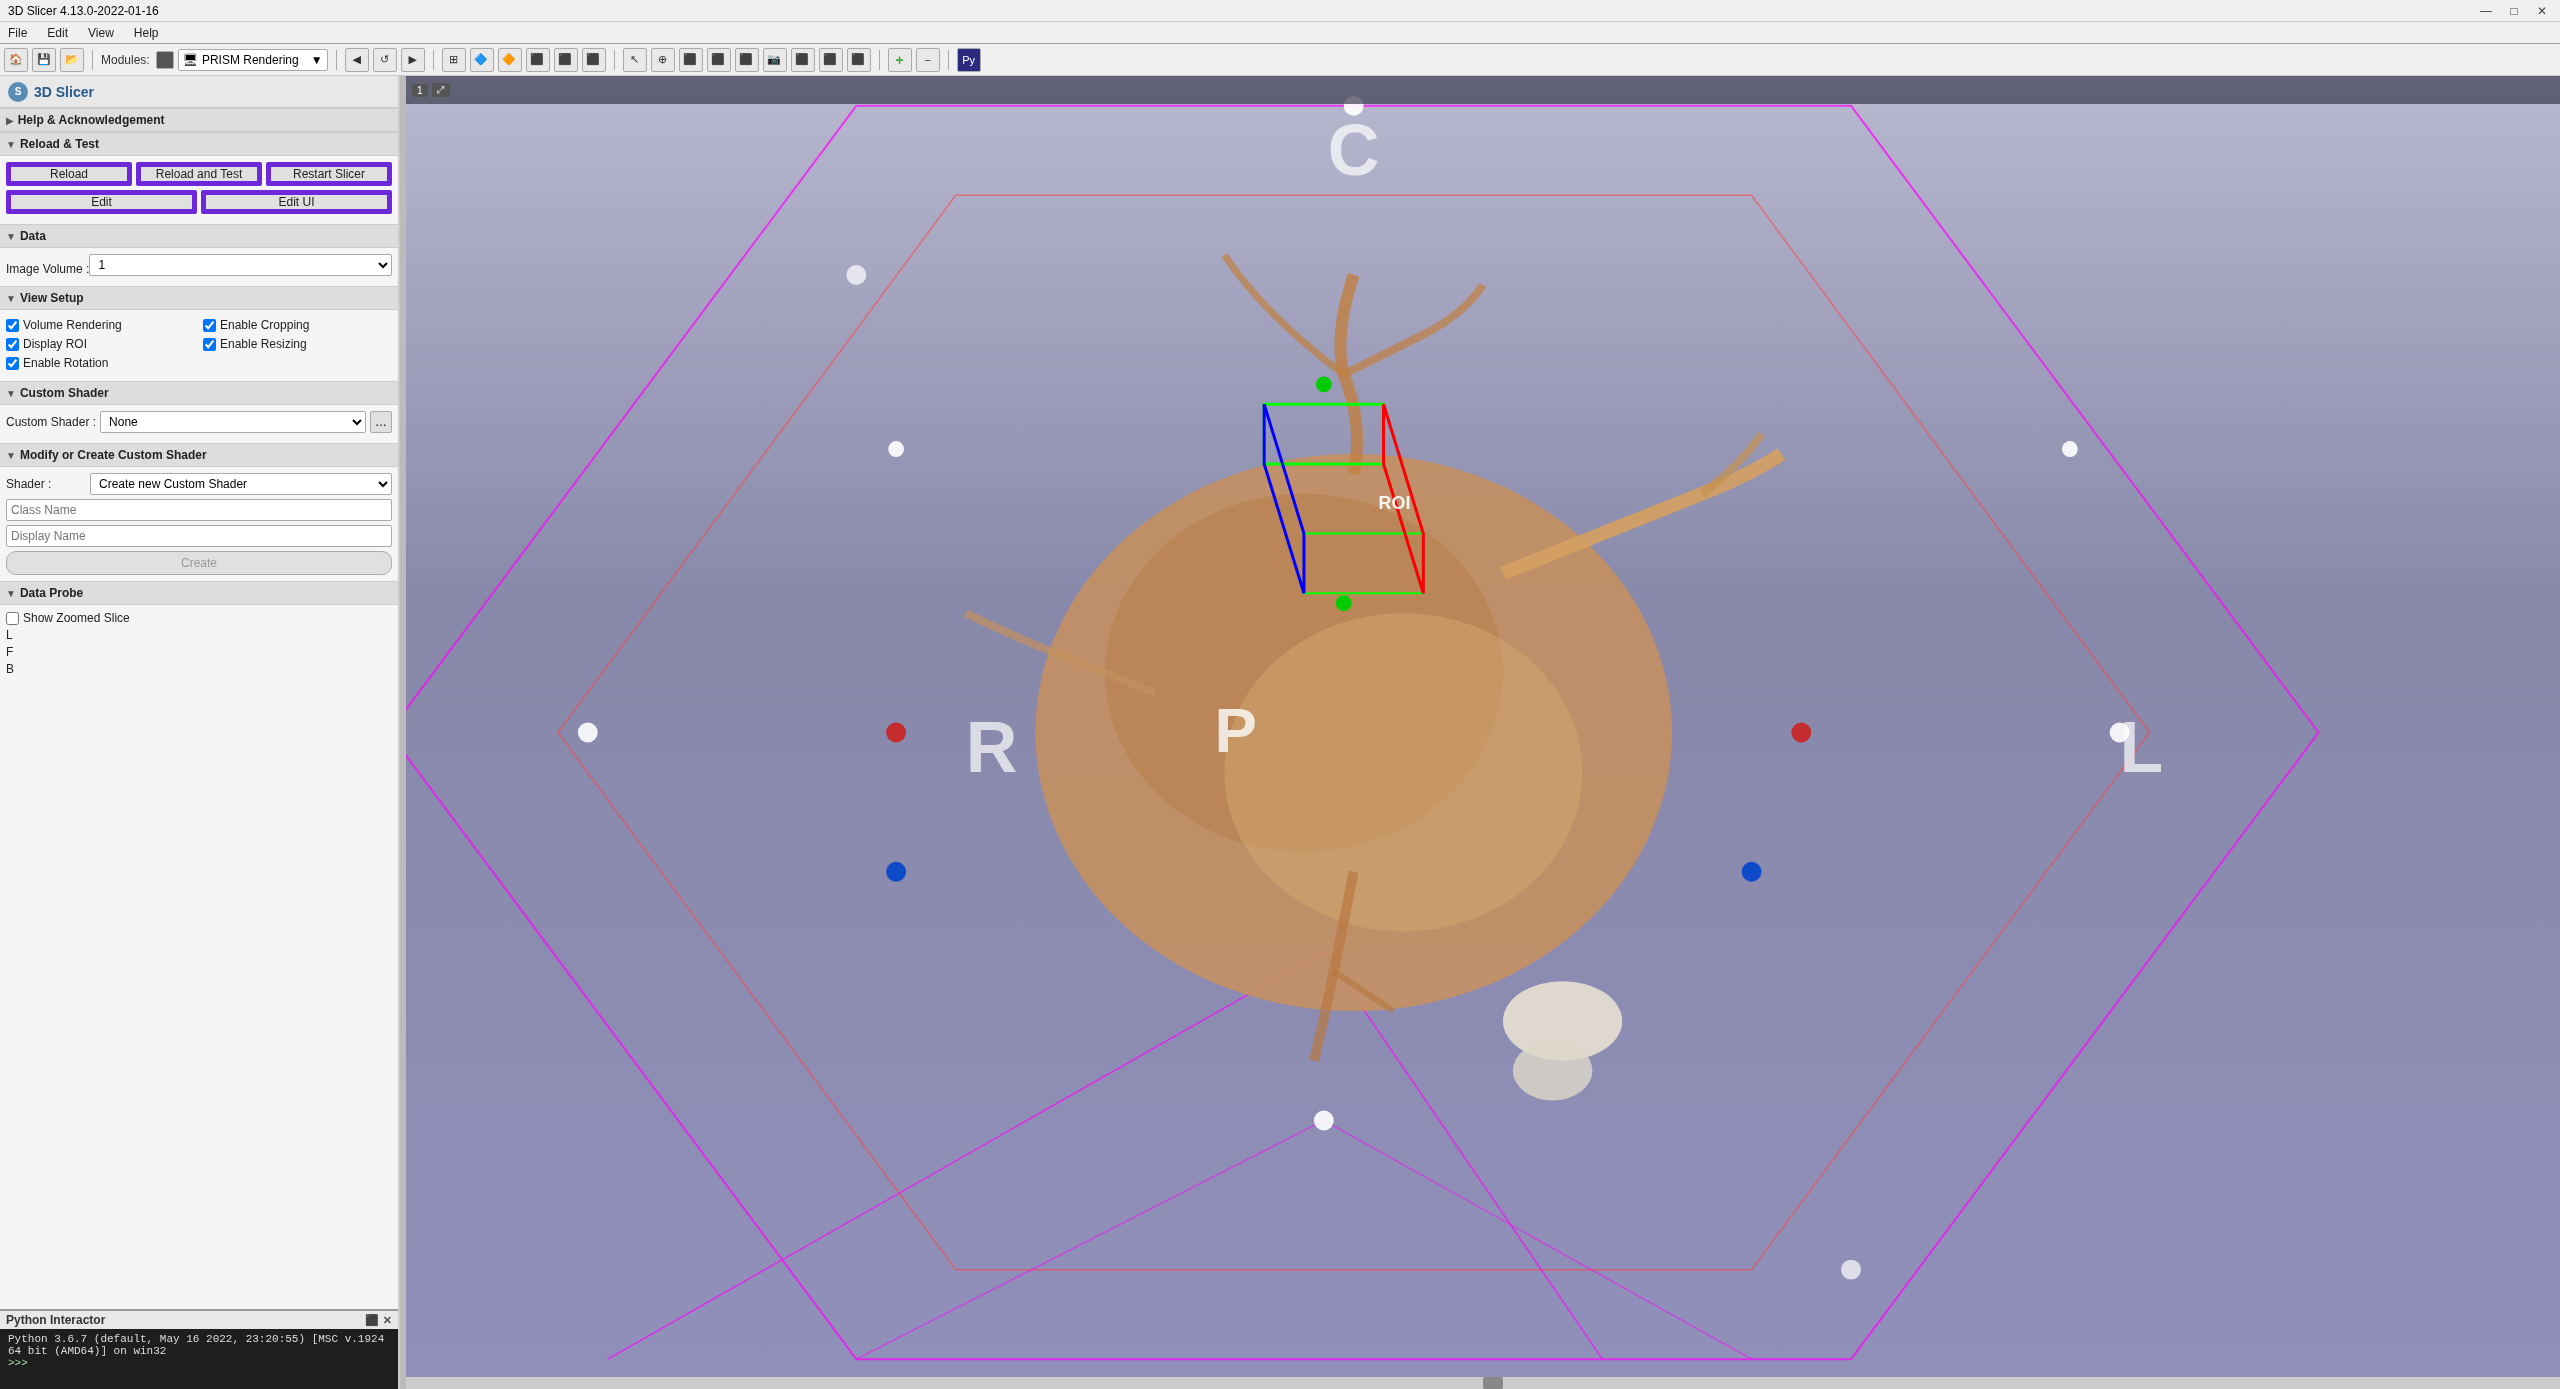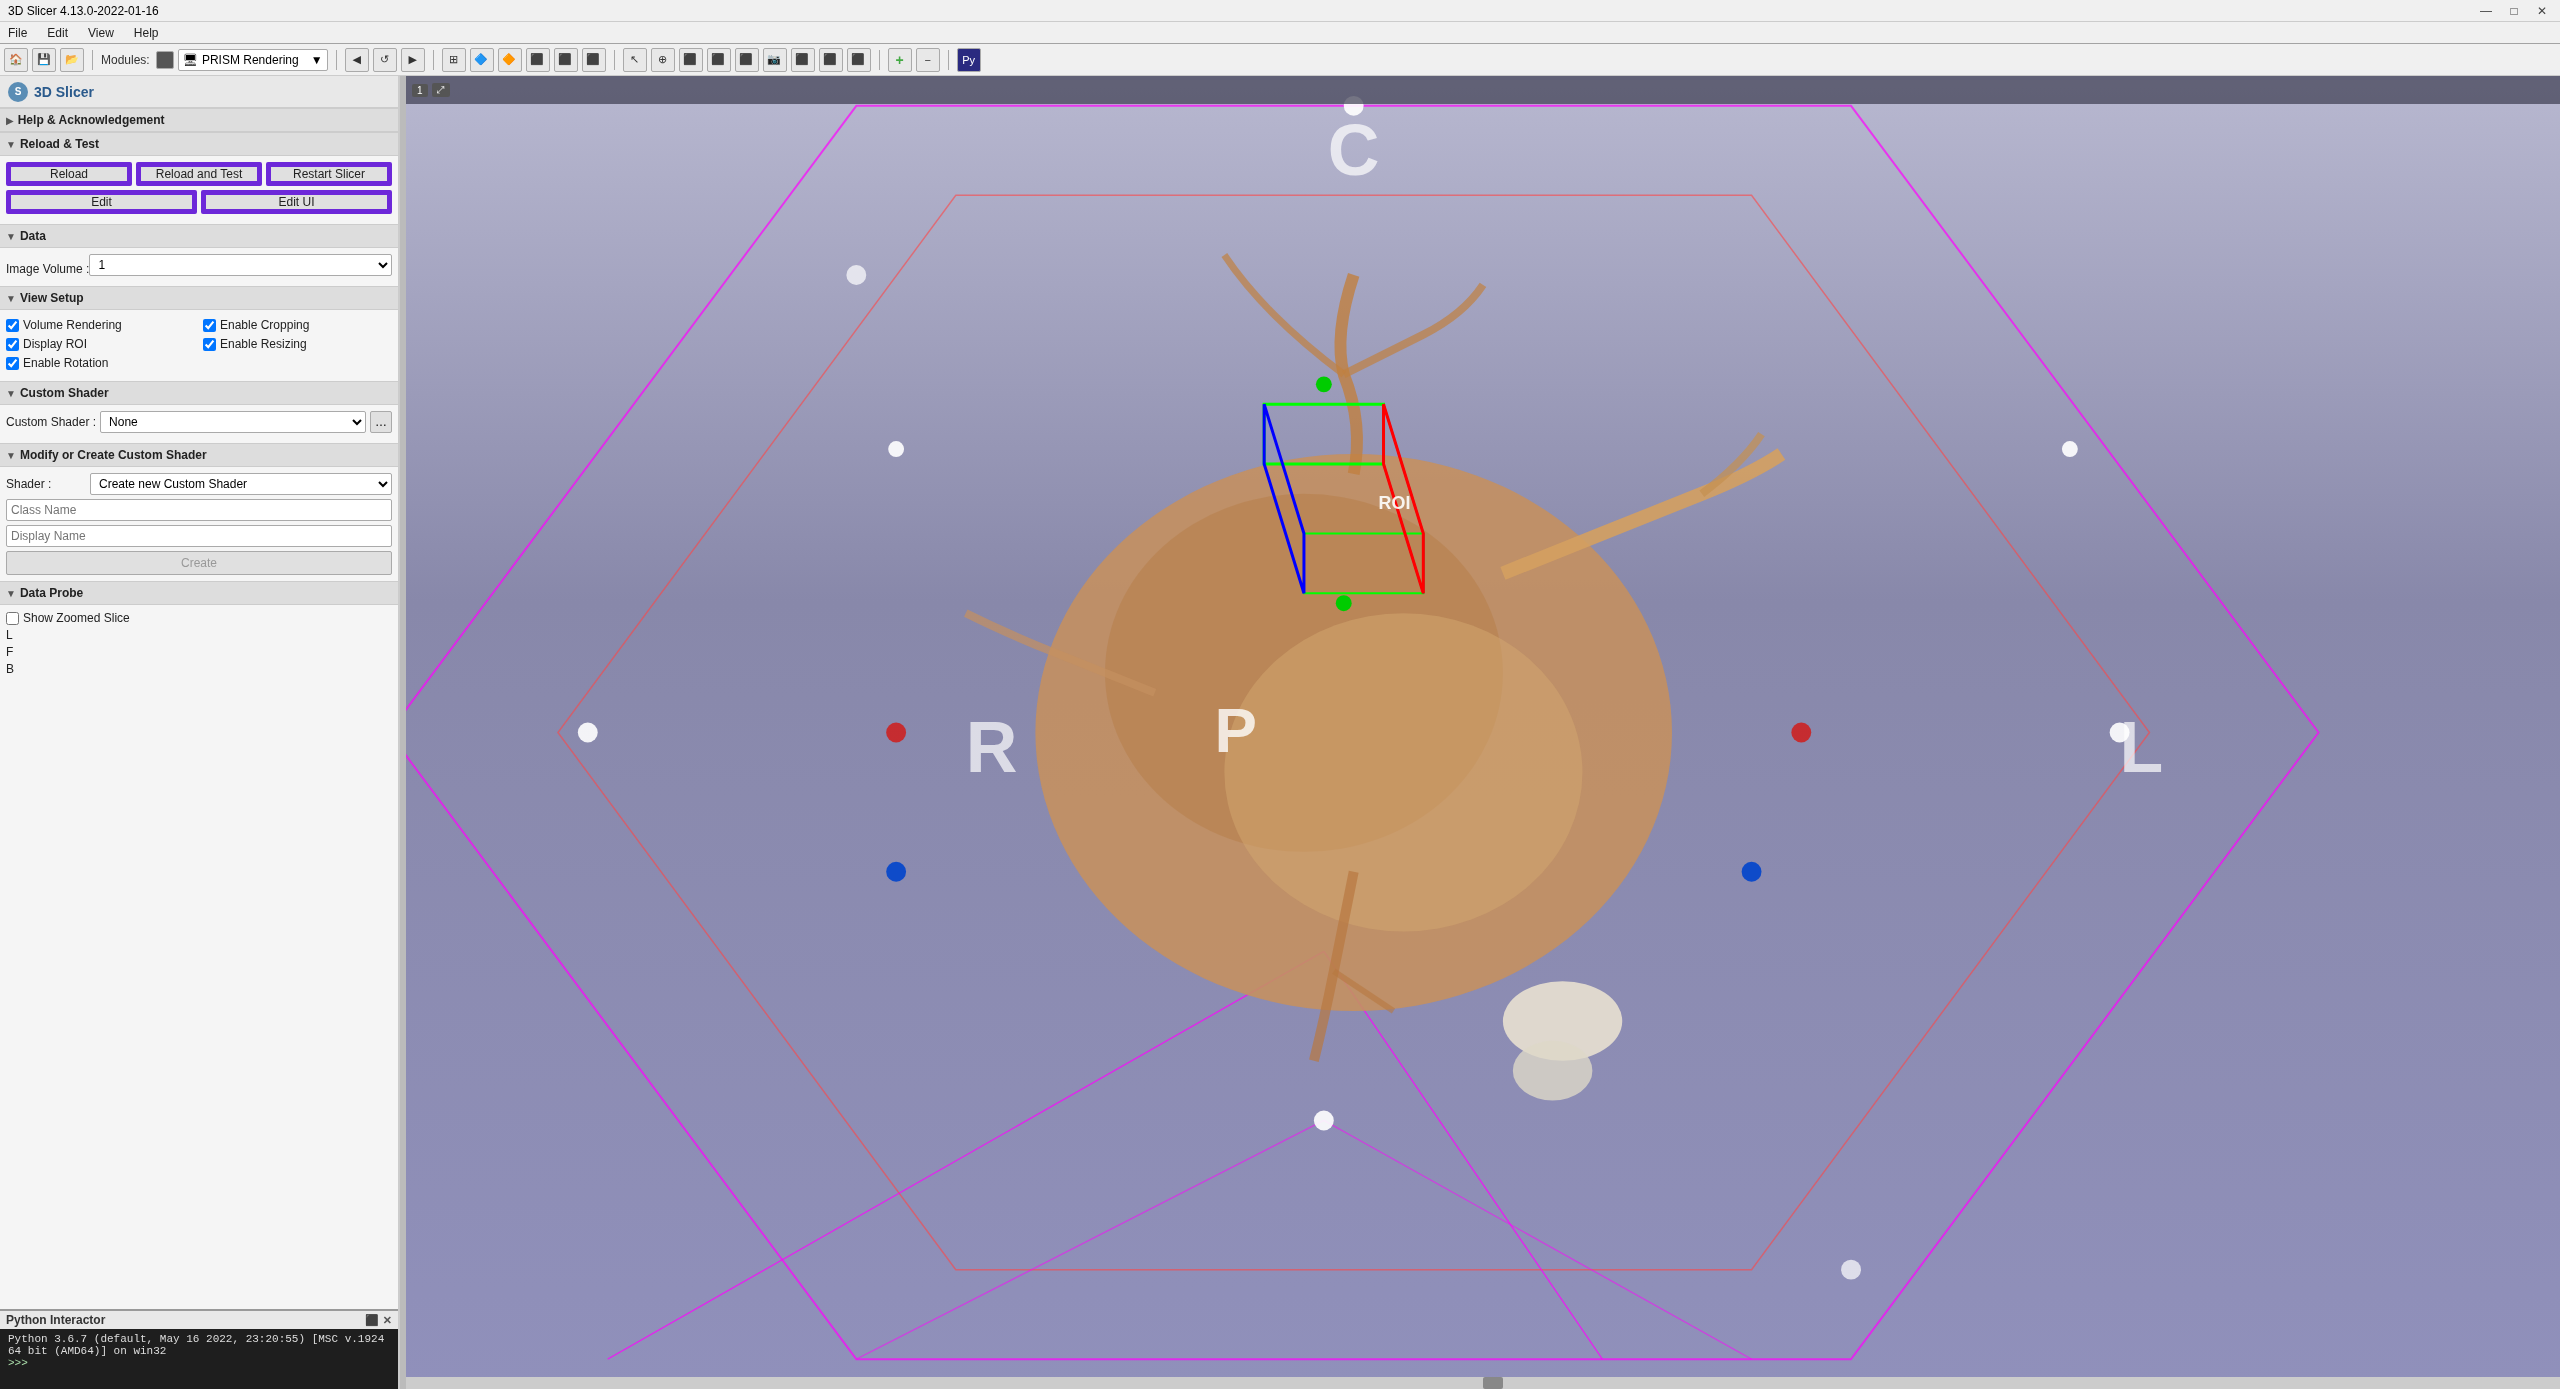--- a/index.html
+++ b/index.html
@@ -292,21 +292,21 @@
       margin-bottom: 4px;
       color: #888;
     }
 
     
     .create-btn {
       width: 100%;
       height: 24px;
       background: #e0e0e0;
       border: 1px solid #aaa;
-      border-radius: 2px;
+      border-radius: 10px;
       font-size: 12px;
       color: #999;
       cursor: not-allowed;
       display: flex;
       align-items: center;
       justify-content: center;
     }
 
     
     .probe-row {

